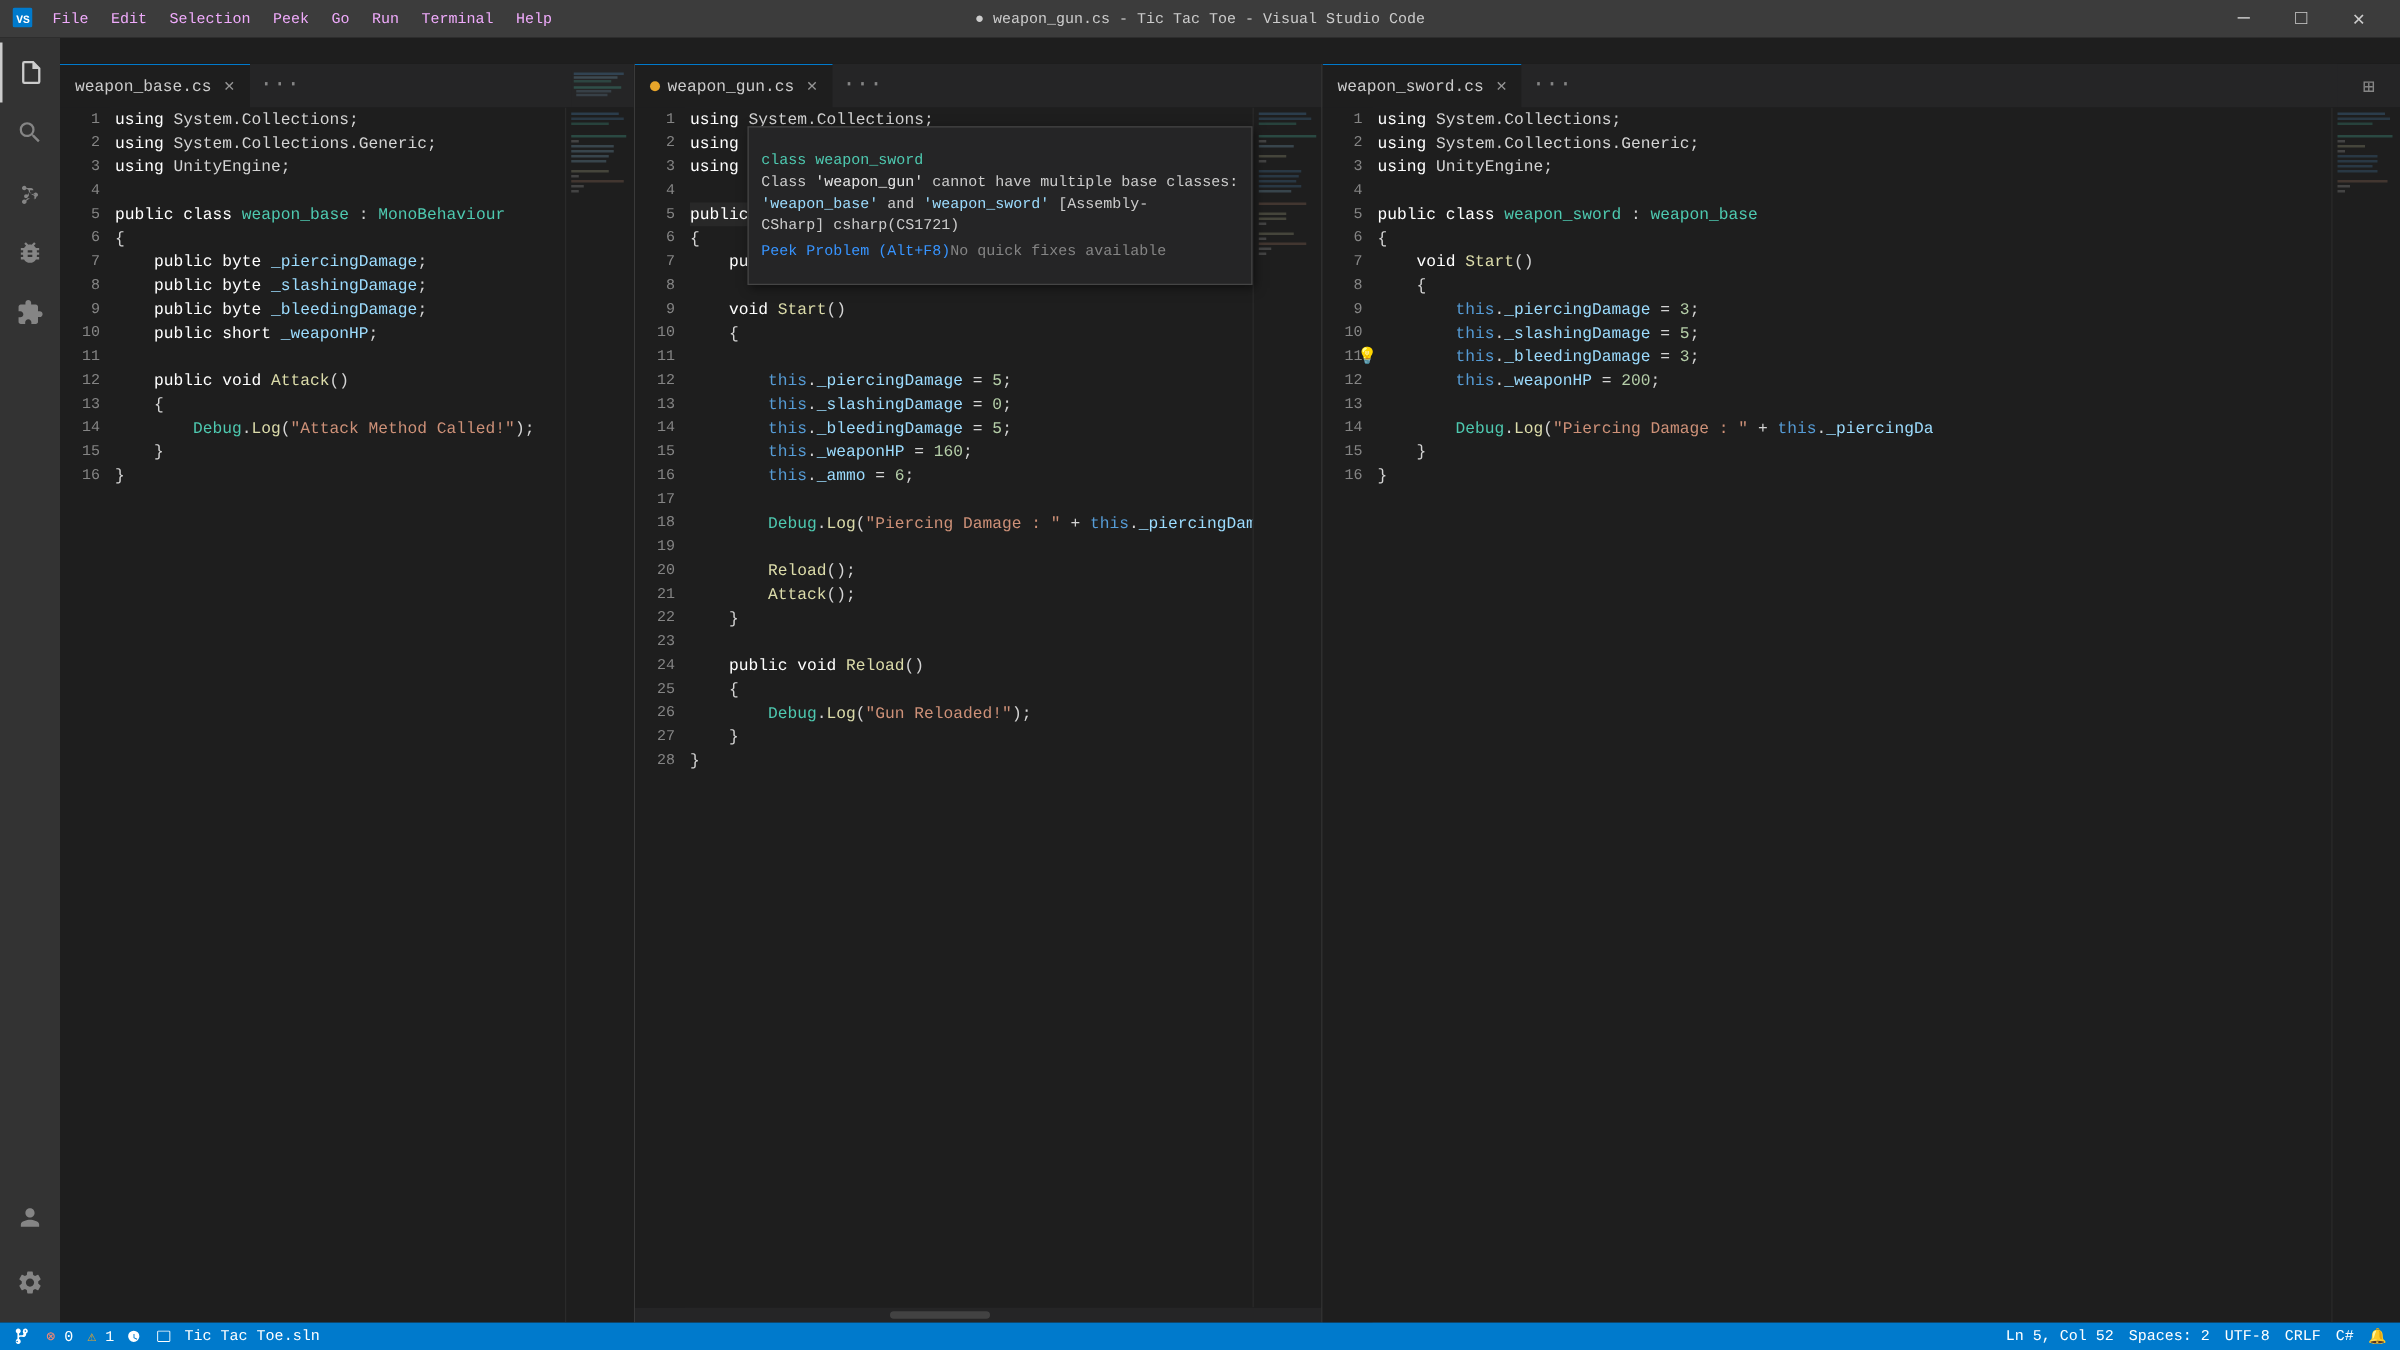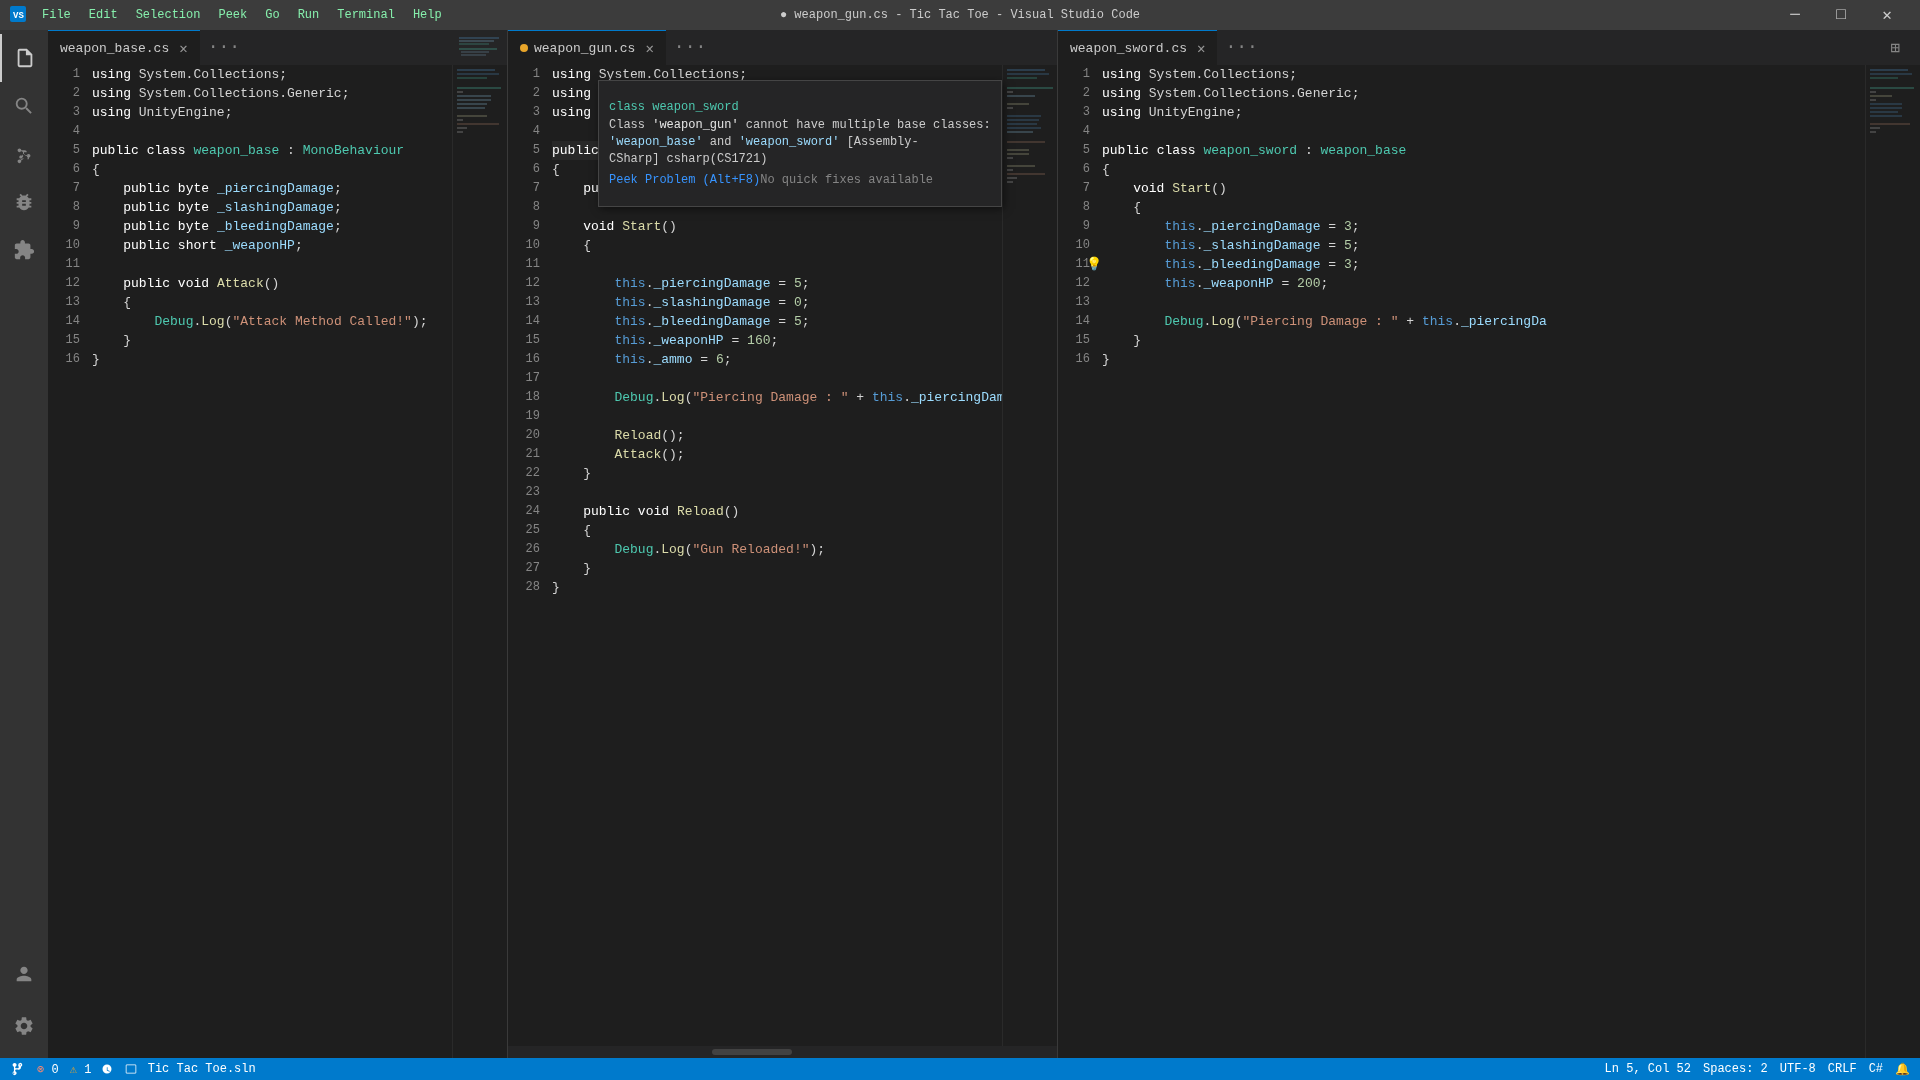--- a/index.html
+++ b/index.html
@@ -29,21 +29,21 @@
       display: flex;
       align-items: flex-start;
       gap: 8px;
     }
     .title-bar-menu {
       display: flex;
       gap: 2px;
     }
     .title-bar-menu span {
       padding: 2px 8px;
-      color: #86efac;
+      color: #f0abfc;
       font-size: 12px;
       cursor: pointer;
     }
     .title-bar-title {
       color: #cccccc;
       font-size: 12px;
       position: absolute;
       left: 50%;
       transform: translateX(-50%);
     }
@@ -144,20 +144,21 @@
       cursor: pointer;
       font-size: 18px;
       line-height: 35px;
     }
 
     
     .editors-container {
       flex: 1;
       display: flex;
       overflow: hidden;
+      margin-top: 21px;
     }
 
     
     .editor-pane {
       flex: 1;
       display: flex;
       flex-direction: column;
       overflow: hidden;
       border-right: 1px solid #3a3a3a;
       position: relative;

